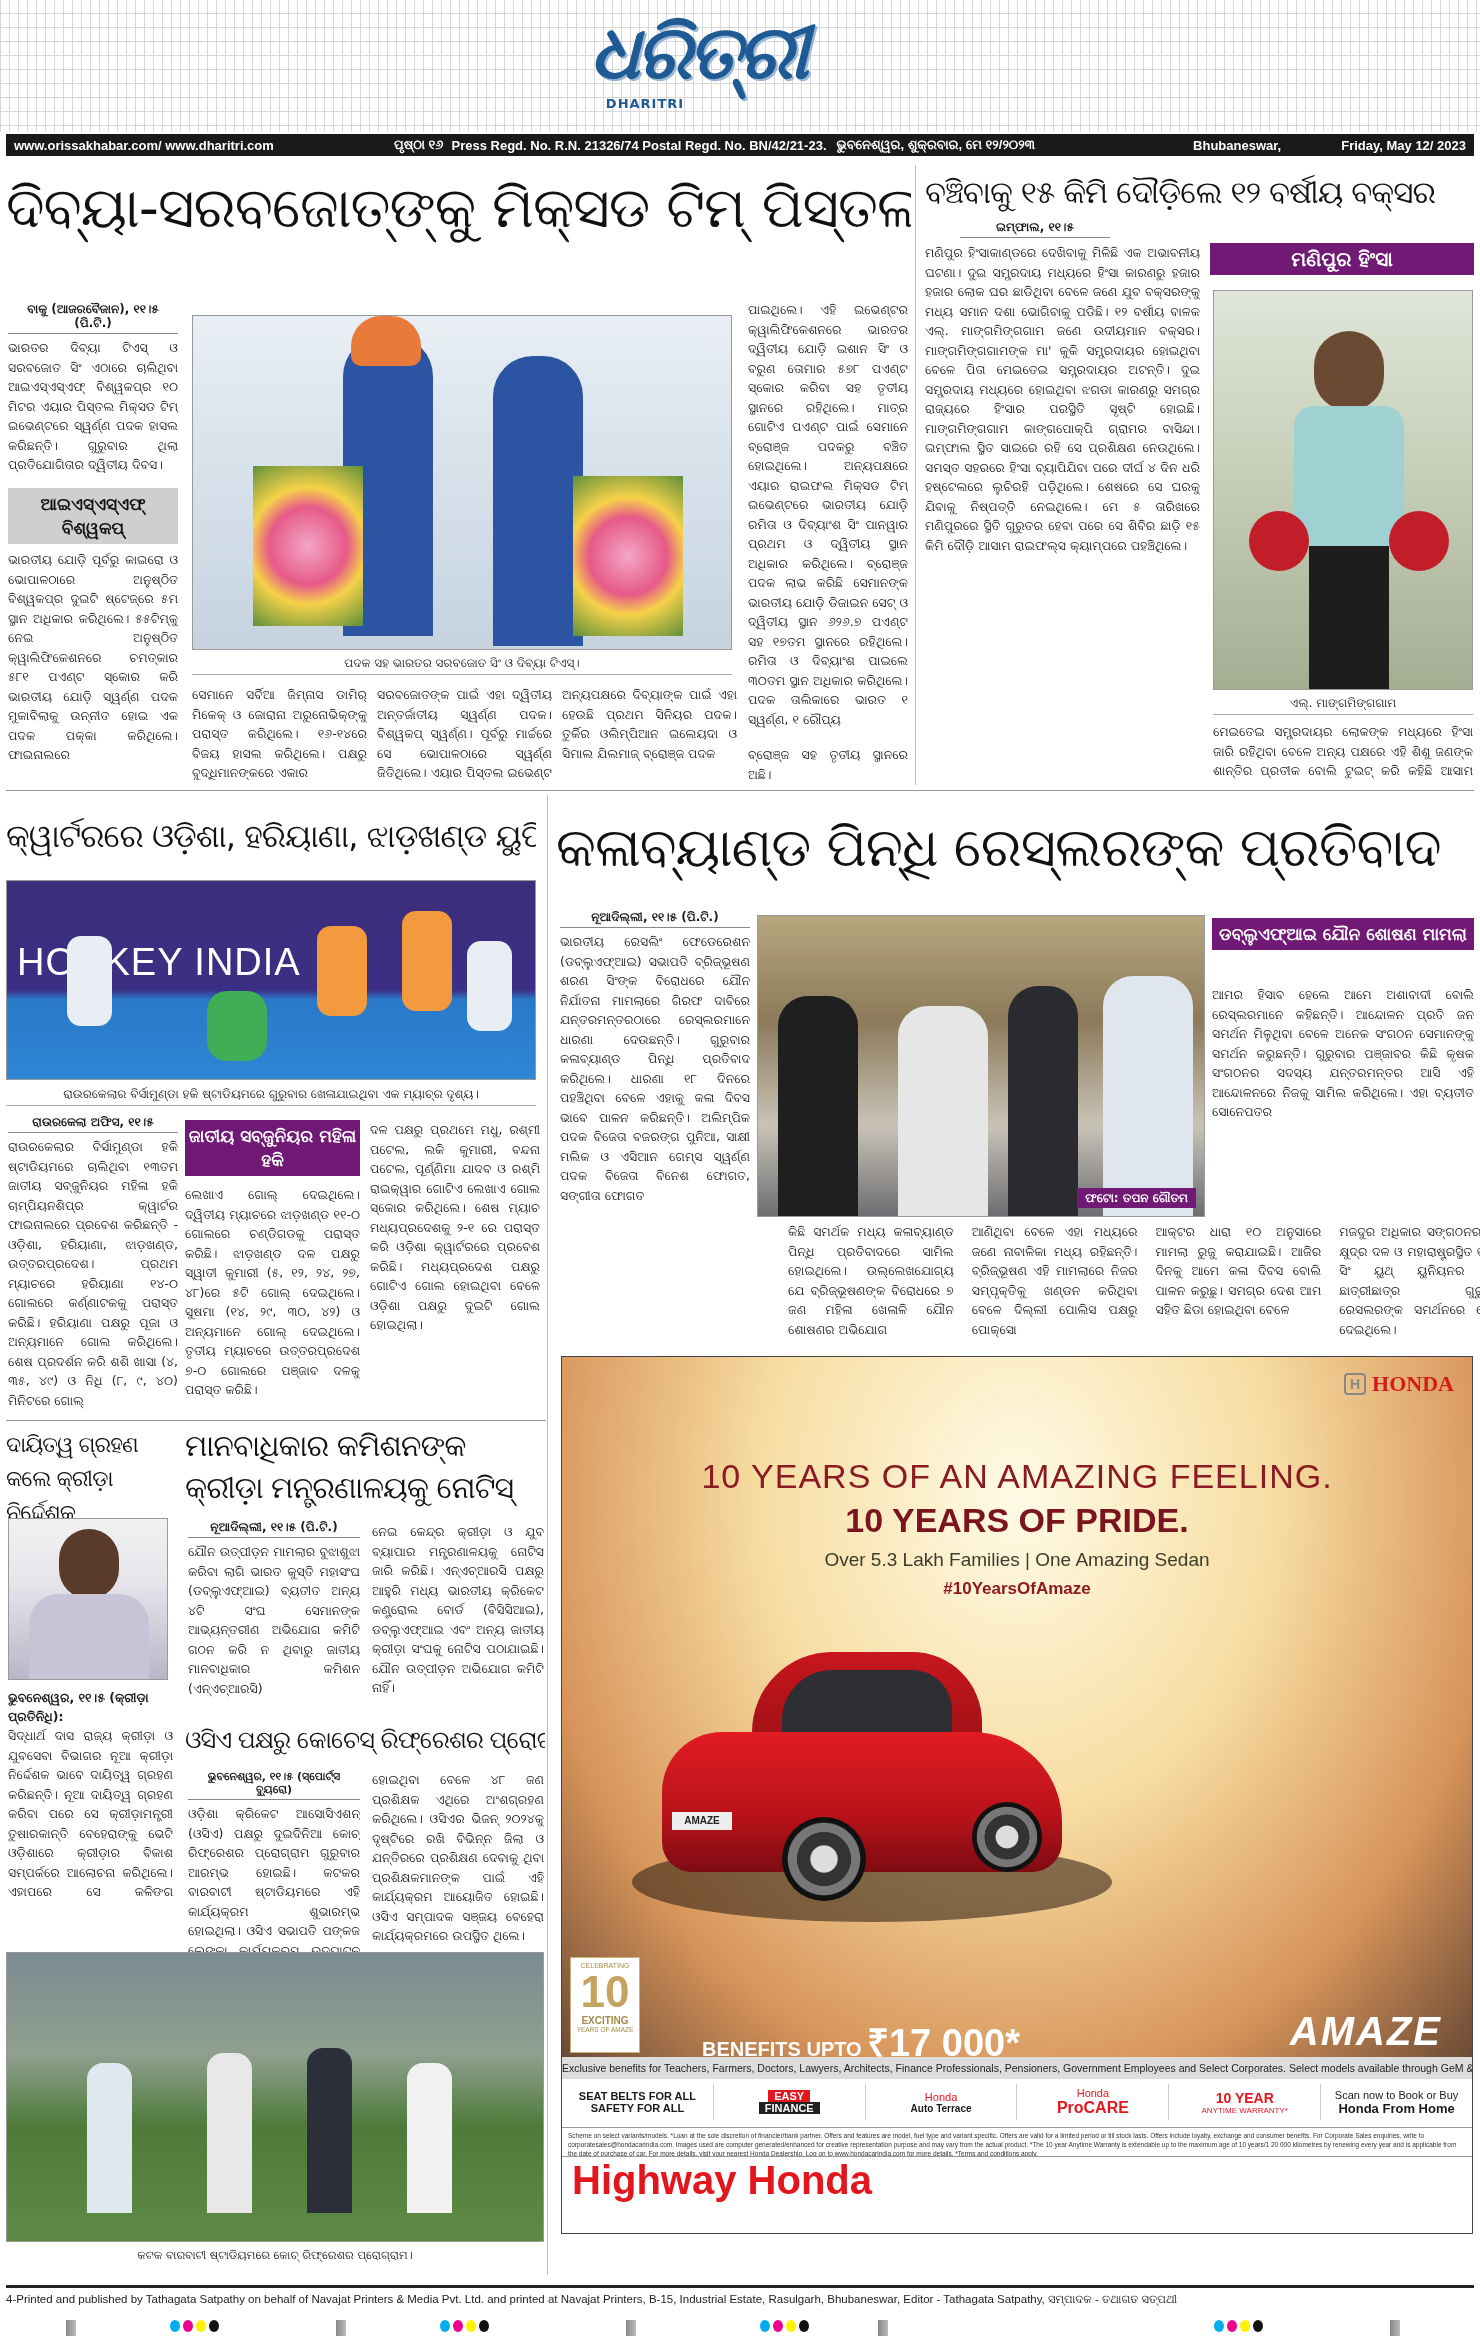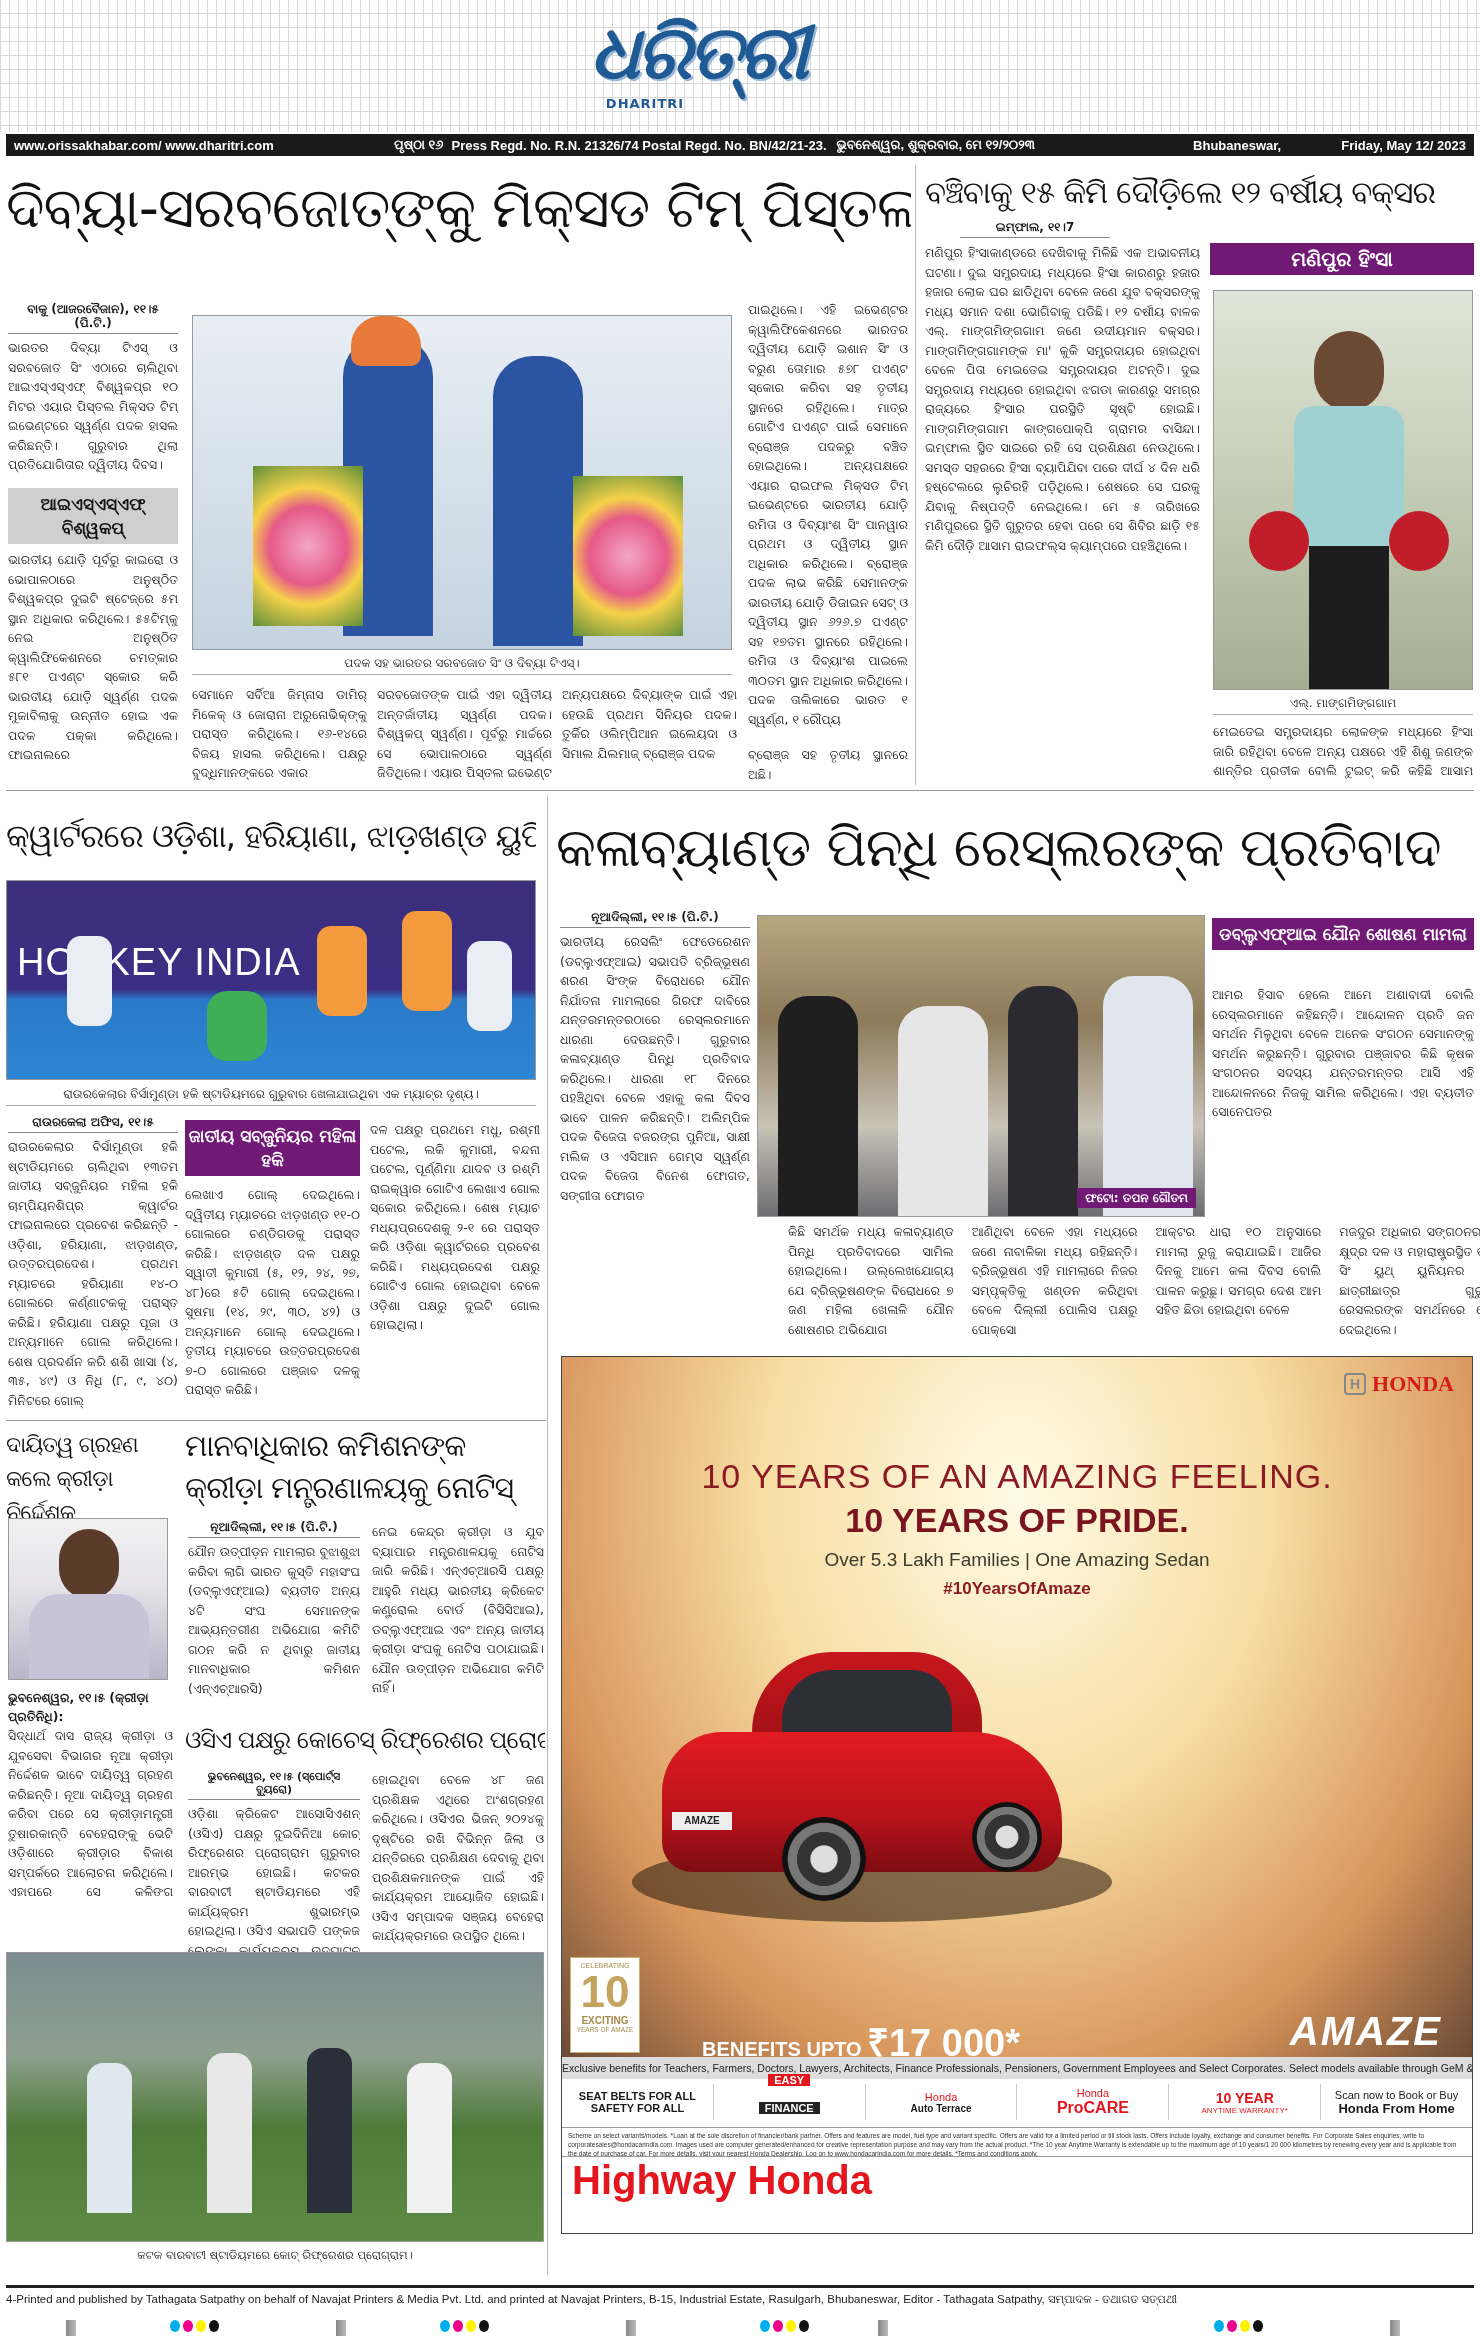--- a/index.html
+++ b/index.html
@@ -95,21 +95,21 @@
 <div class="abs" style="left:192px;top:685px;width:545px;display:flex;gap:10px">
   <div class="body-text" style="flex:1;height:95px">ସେମାନେ ସର୍ବିଆ ଜିମ୍ନାସ ଡାମିର୍ ମିକେକ୍ ଓ ଜୋରାନା ଅରୁନୋଭିକ୍‌ଙ୍କୁ ପରାସ୍ତ କରିଥିଲେ। ୧୬-୧୪ରେ ବିଜୟ ହାସଲ କରିଥିଲେ। ପକ୍ଷରୁ ବୁଦ୍ଧିମାନଙ୍କରେ ଏକାର</div>
   <div class="body-text" style="flex:1;height:95px">ସରବଜୋତଙ୍କ ପାଇଁ ଏହା ଦ୍ୱିତୀୟ ଅନ୍ତର୍ଜାତୀୟ ସ୍ୱର୍ଣ୍ଣ ପଦକ। ବିଶ୍ୱକପ୍ ସ୍ୱର୍ଣ୍ଣ। ପୂର୍ବରୁ ମାର୍ଚ୍ଚରେ ସେ ଭୋପାଳଠାରେ ସ୍ୱର୍ଣ୍ଣ ଜିତିଥିଲେ। ଏୟାର ପିସ୍ତଲ ଇଭେଣ୍ଟ</div>
   <div class="body-text" style="flex:1;height:95px">ଅନ୍ୟପକ୍ଷରେ ଦିବ୍ୟାଙ୍କ ପାଇଁ ଏହା ହେଉଛି ପ୍ରଥମ ସିନିୟର ପଦକ। ତୁର୍କିର ଓଲିମ୍ପିଆନ ଇଲେୟଦା ଓ ସିମାଲ ଯିଲମାଜ୍ ବ୍ରୋଞ୍ଜ ପଦକ</div>
 </div>
 <div class="abs body-text" style="left:748px;top:745px;width:160px;height:40px">ବ୍ରୋଞ୍ଜ ସହ ତୃତୀୟ ସ୍ଥାନରେ ଅଛି।</div>
 
 <div class="abs vr" style="left:915px;top:165px;height:620px"></div>
 
 <div class="abs hl" style="left:925px;top:168px;width:550px;font-size:31px;line-height:48px">ବଞ୍ଚିବାକୁ ୧୫ କିମି ଦୌଡ଼ିଲେ ୧୨ ବର୍ଷୀୟ ବକ୍ସର</div>
-<div class="abs dateline" style="left:960px;top:220px;width:150px">ଇମ୍ଫାଲ, ୧୧।7</div>
+<div class="abs dateline" style="left:960px;top:220px;width:150px">ଇମ୍ଫାଲ, ୧୧।୫</div>
 <div class="abs kicker-black" style="left:1210px;top:243px;width:264px;font-size:20px">ମଣିପୁର ହିଂସା</div>
 <div class="abs body-text" style="left:925px;top:243px;width:275px;height:540px">ମଣିପୁର ହିଂସାକାଣ୍ଡରେ ଦେଖିବାକୁ ମିଳିଛି ଏକ ଅଭାବନୀୟ ଘଟଣା। ଦୁଇ ସମ୍ପ୍ରଦାୟ ମଧ୍ୟରେ ହିଂସା କାରଣରୁ ହଜାର ହଜାର ଲୋକ ଘର ଛାଡିଥିବା ବେଳେ ଜଣେ ଯୁବ ବକ୍ସରଙ୍କୁ ମଧ୍ୟ ସମାନ ଦଶା ଭୋଗିବାକୁ ପଡିଛି। ୧୨ ବର୍ଷୀୟ ବାଳକ ଏଲ୍. ମାଙ୍ଗମିଙ୍ଗଗାମ ଜଣେ ଉଦୀୟମାନ ବକ୍ସର। ମାଙ୍ଗମିଙ୍ଗଗାମଙ୍କ ମା' କୁକି ସମ୍ପ୍ରଦାୟର ହୋଇଥିବା ବେଳେ ପିତା ମେଇତେଇ ସମ୍ପ୍ରଦାୟର ଅଟନ୍ତି। ଦୁଇ ସମ୍ପ୍ରଦାୟ ମଧ୍ୟରେ ହୋଇଥିବା ଝଗଡା କାରଣରୁ ସମଗ୍ର ରାଜ୍ୟରେ ହିଂସାର ପରସ୍ଥିତି ସୃଷ୍ଟି ହୋଇଛି। ମାଙ୍ଗମିଙ୍ଗଗାମ କାଙ୍ଗପୋକ୍‌ପି ଗ୍ରାମର ବାସିନ୍ଦା। ଇମ୍ଫାଲ ସ୍ଥିତ ସାଇରେ ରହି ସେ ପ୍ରଶିକ୍ଷଣ ନେଉଥିଲେ। ସମସ୍ତ ସହରରେ ହିଂସା ବ୍ୟାପିଯିବା ପରେ ଦୀର୍ଘ ୪ ଦିନ ଧରି ହଷ୍ଟେଲରେ ଲୁଚିରହି ପଡ଼ିଥିଲେ। ଶେଷରେ ସେ ଘରକୁ ଯିବାକୁ ନିଷ୍ପତ୍ତି ନେଇଥିଲେ। ମେ ୫ ତାରିଖରେ ମଣିପୁରରେ ସ୍ଥିତି ଗୁରୁତର ହେବା ପରେ ସେ ଶିବିର ଛାଡ଼ି ୧୫ କିମି ଦୌଡ଼ି ଆସାମ ରାଇଫଲ୍ସ କ୍ୟାମ୍ପରେ ପହଞ୍ଚିଥିଲେ।</div>
 <div class="abs photo ph-boy" style="left:1213px;top:290px;width:260px;height:400px">
   <div style="position:absolute;left:100px;top:40px;width:70px;height:80px;background:#6b4a34;border-radius:35px"></div>
   <div style="position:absolute;left:80px;top:115px;width:110px;height:140px;background:#9fd0d2;border-radius:20px 20px 0 0"></div>
   <div style="position:absolute;left:35px;top:220px;width:60px;height:60px;background:#c21e2a;border-radius:50%"></div>
   <div style="position:absolute;left:175px;top:220px;width:60px;height:60px;background:#c21e2a;border-radius:50%"></div>
   <div style="position:absolute;left:95px;top:255px;width:80px;height:150px;background:#1d1d1d"></div>
 </div>
 <div class="abs caption" style="left:1213px;top:692px;width:260px">ଏଲ୍. ମାଙ୍ଗମିଙ୍ଗଗାମ</div>
@@ -223,21 +223,21 @@
     <div class="amaze">AMAZE</div>
   </div>
   <div class="ad-excl">Exclusive benefits for Teachers, Farmers, Doctors, Lawyers, Architects, Finance Professionals, Pensioners, Government Employees and Select Corporates. Select models available through GeM &amp; CSD. T&amp;C apply.</div>
   <div class="ad-logos">
     <div>
         <b>SEAT BELTS FOR ALL</b>
         <b>SAFETY FOR ALL</b>
       </div>
     <div>
         <b style="background:#e3161e;color:#fff;padding:0 6px;margin:0 auto">EASY</b>
-        <b style="background:#222;color:#fff;padding:0 6px;margin:16px auto">FINANCE</b>
+        <b style="background:#222;color:#fff;padding:0 6px;margin:0 auto">FINANCE</b>
       </div>
     <div>
         <span style="color:#e3161e">Honda</span>
         <b style="font-size:10px">Auto Terrace</b>
       </div>
     <div>
         <span style="color:#e3161e">Honda</span>
         <b style="font-size:16px;color:#e3161e">ProCARE</b>
       </div>
     <div>

